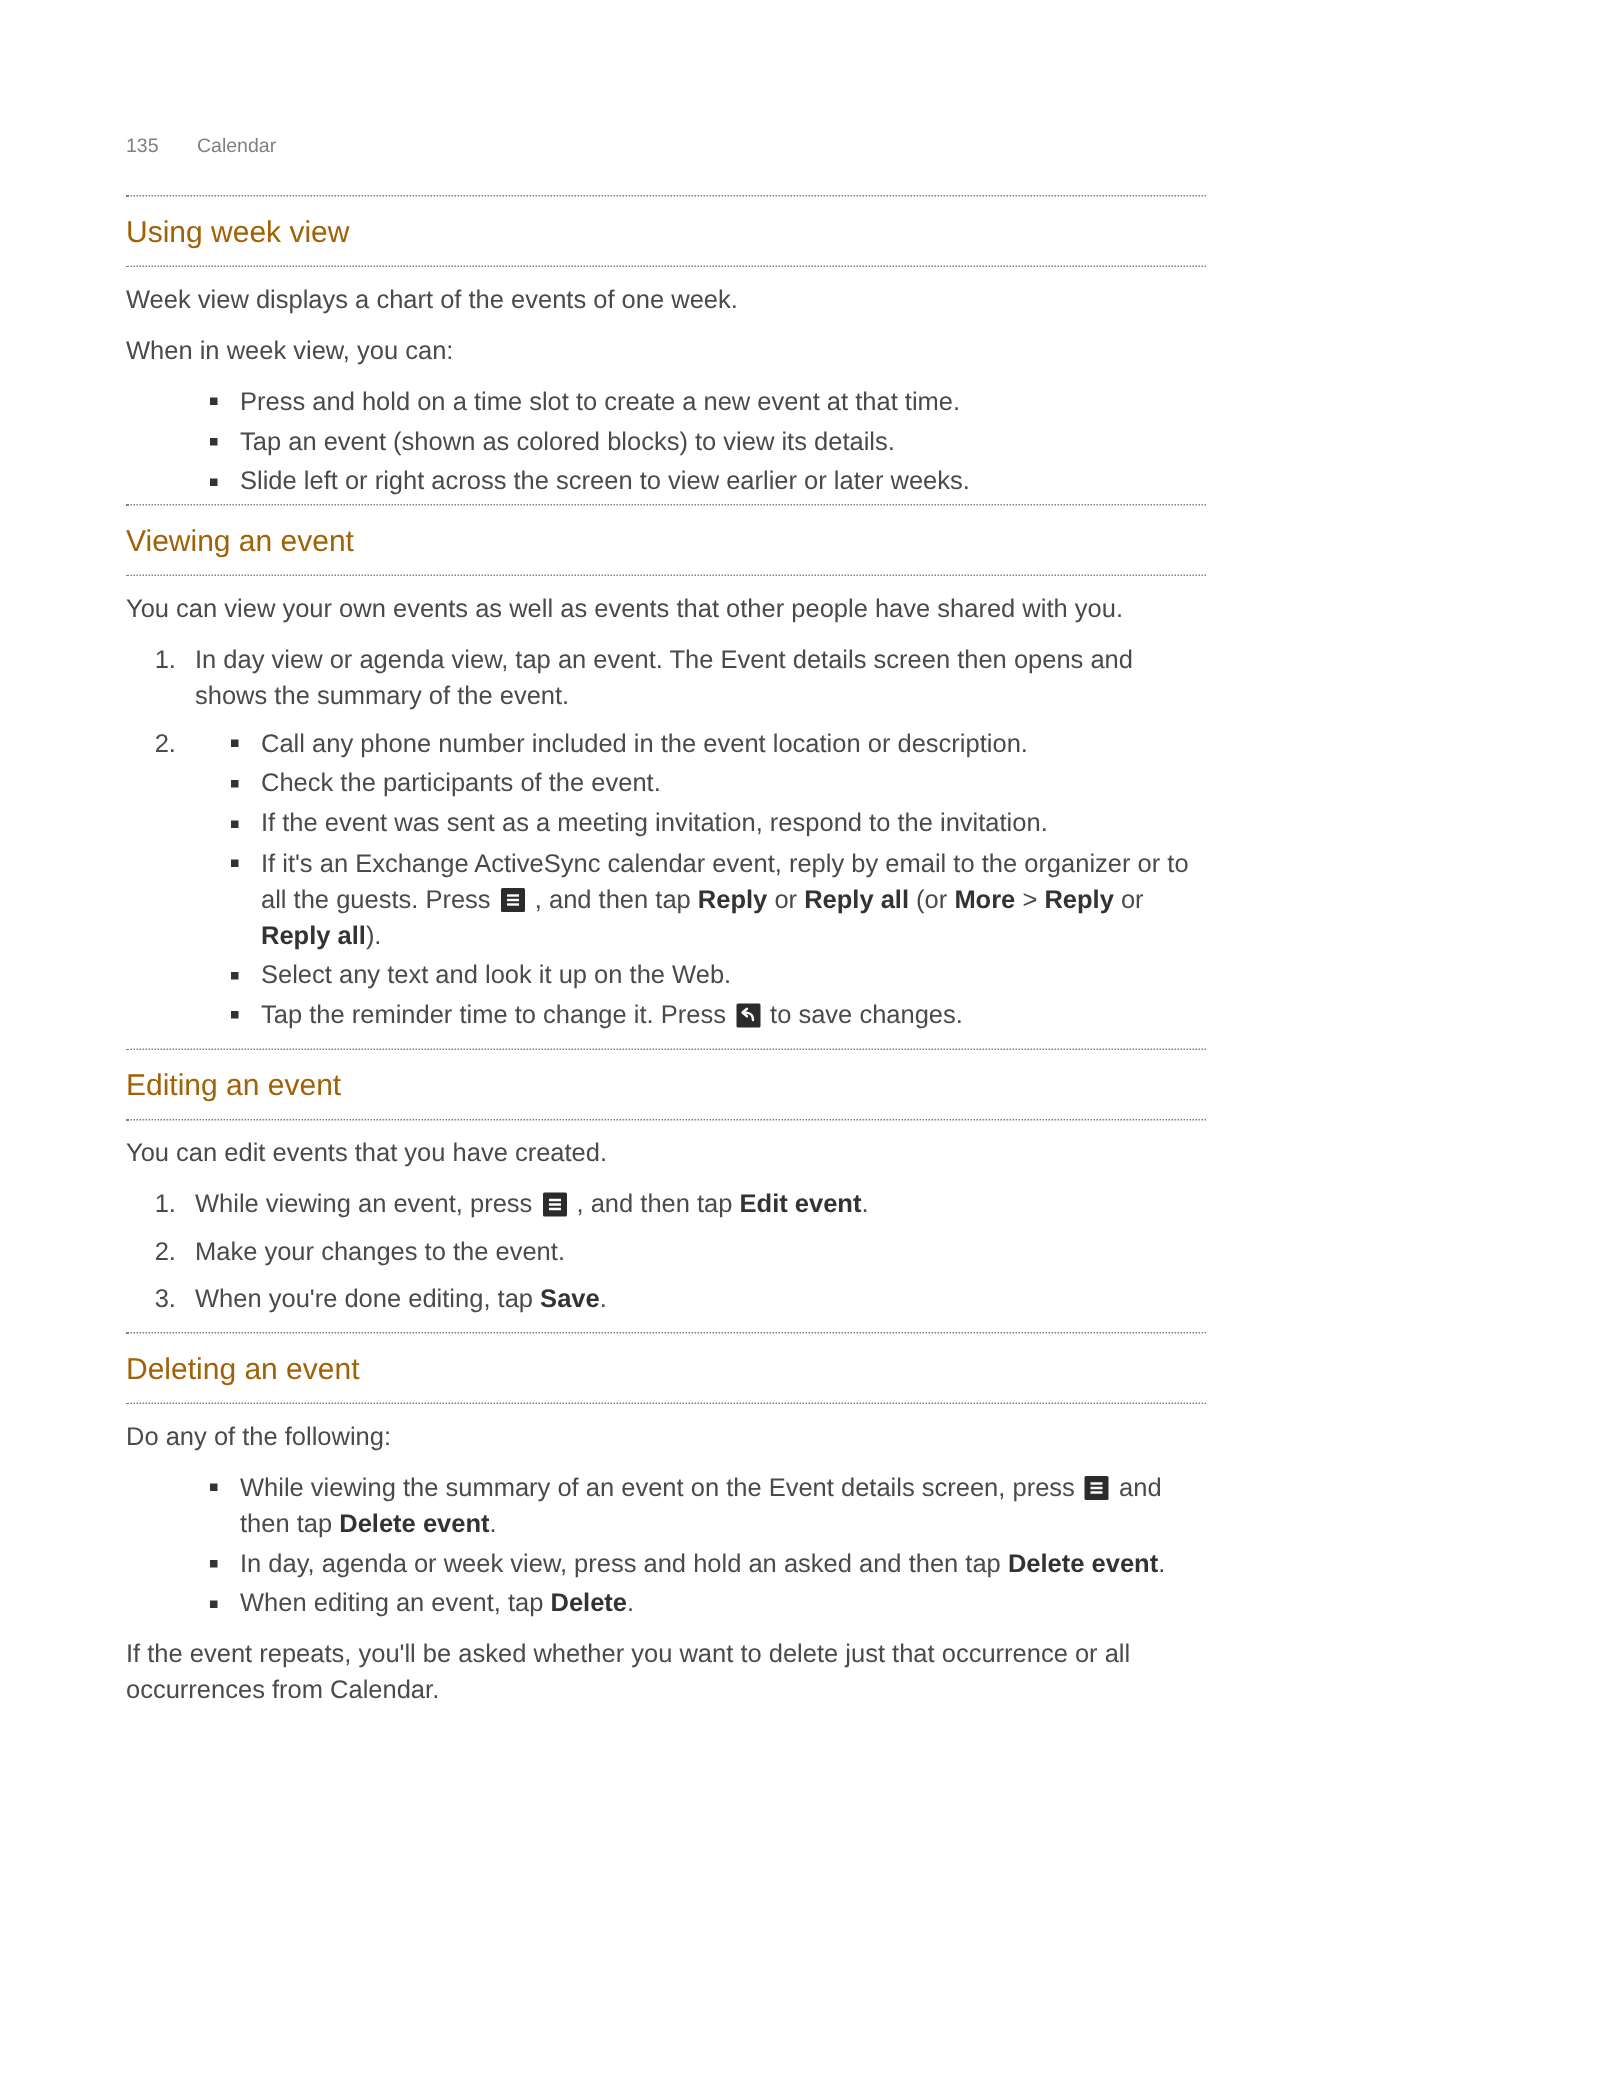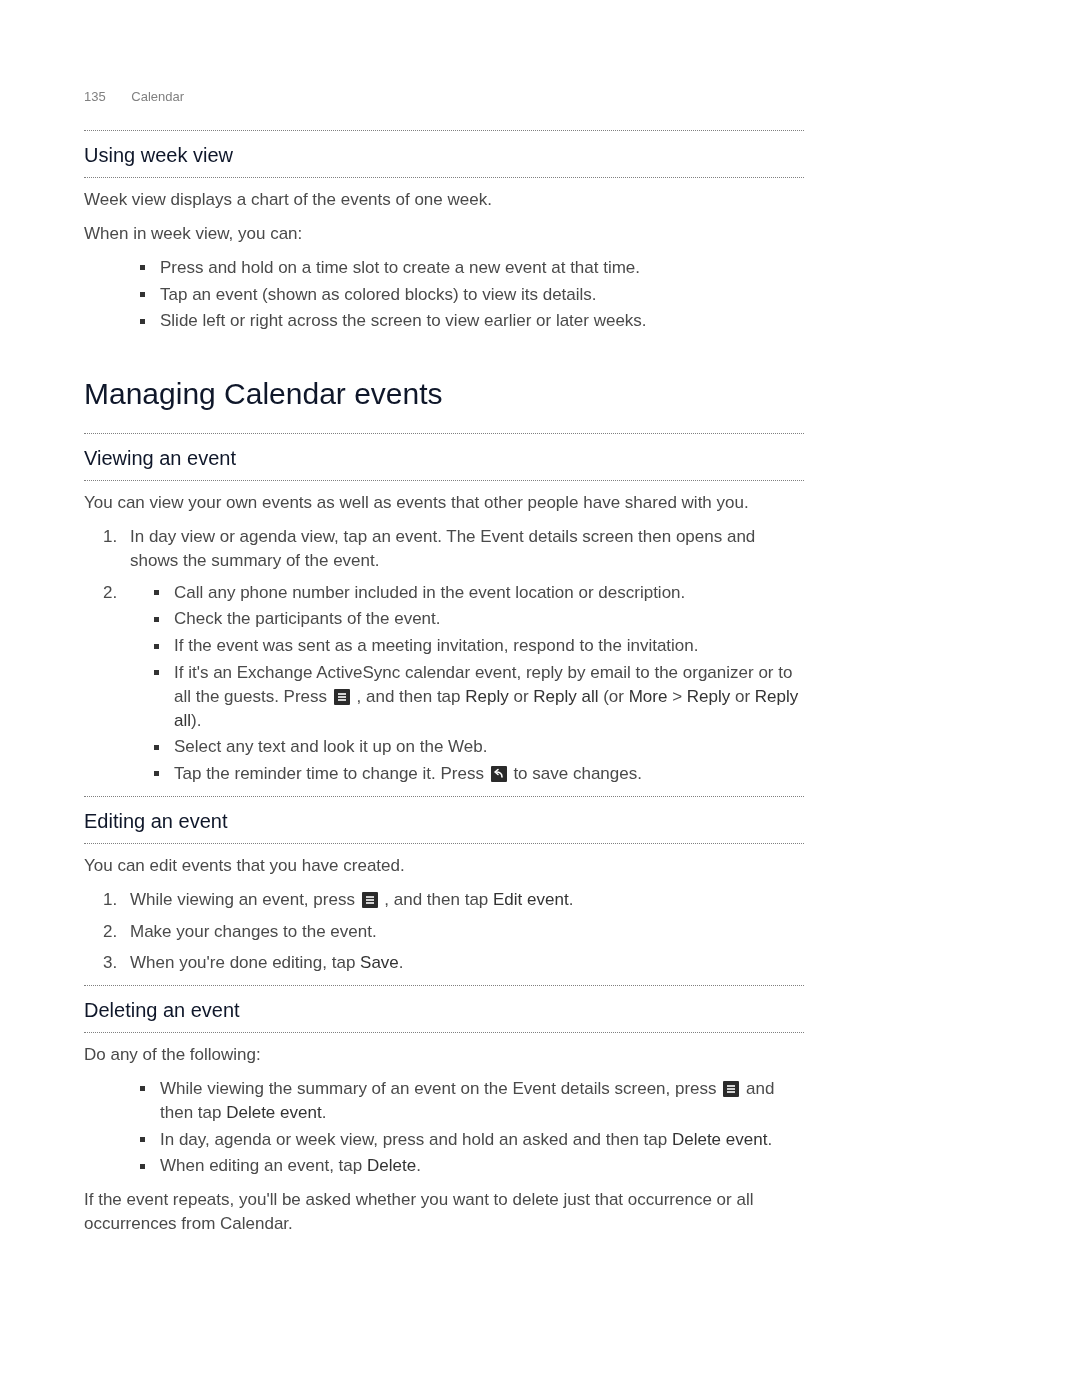--- a/index.html
+++ b/index.html
@@ -21,21 +21,21 @@
   }
   .running-head {
     font-size: 13px;
     color: #808080;
     margin-bottom: 24px;
   }
   .running-head .pg {
     display: inline-block;
     margin-right: 22px;
   }
-  .green-accent { color: #0f172a; }
+  .green-accent { color: #a16207; }
   h1.main {
     font-size: 30px;
     font-weight: 400;
     margin: 40px 0 18px 0;
   }
   h2.section {
     font-size: 20px;
     font-weight: 400;
     margin: 10px 0 8px 0;
     padding: 0;
@@ -91,21 +91,21 @@
     color: #fff;
     position: relative;
     margin: 0 2px;
     border-radius: 1px;
   }
   .iconbox svg {
     position: absolute;
     top: 0; left: 0;
     width: 16px; height: 16px;
   }
-  .bold { font-weight: 400; color: #333; }
+  .bold { font-weight: 700; color: #333; }
   
   .rule-pair { margin: 0; }
   .section-block { margin-top: 10px; }
 </style>
 </head>
 <body>
 
 <div class="page">
 
   <div class="running-head">
@@ -118,21 +118,20 @@
   <hr class="dotted rule-pair">
 
   <p class="body">Week view displays a chart of the events of one week.</p>
   <p class="body">When in week view, you can:</p>
   <ul class="bullets">
     <li>Press and hold on a time slot to create a new event at that time.</li>
     <li>Tap an event (shown as colored blocks) to view its details.</li>
     <li>Slide left or right across the screen to view earlier or later weeks.</li>
   </ul>
 
-  <h1 class="main green-accent">Managing Calendar events</h1>
 
   <hr class="dotted rule-pair">
   <h2 class="section green-accent">Viewing an event</h2>
   <hr class="dotted rule-pair">
 
   <p class="body">You can view your own events as well as events that other people have shared with you.</p>
 
   <ol class="numbered">
     <li>In day view or agenda view, tap an event. The Event details screen then opens and shows the summary of the event.</li>
     <li>

